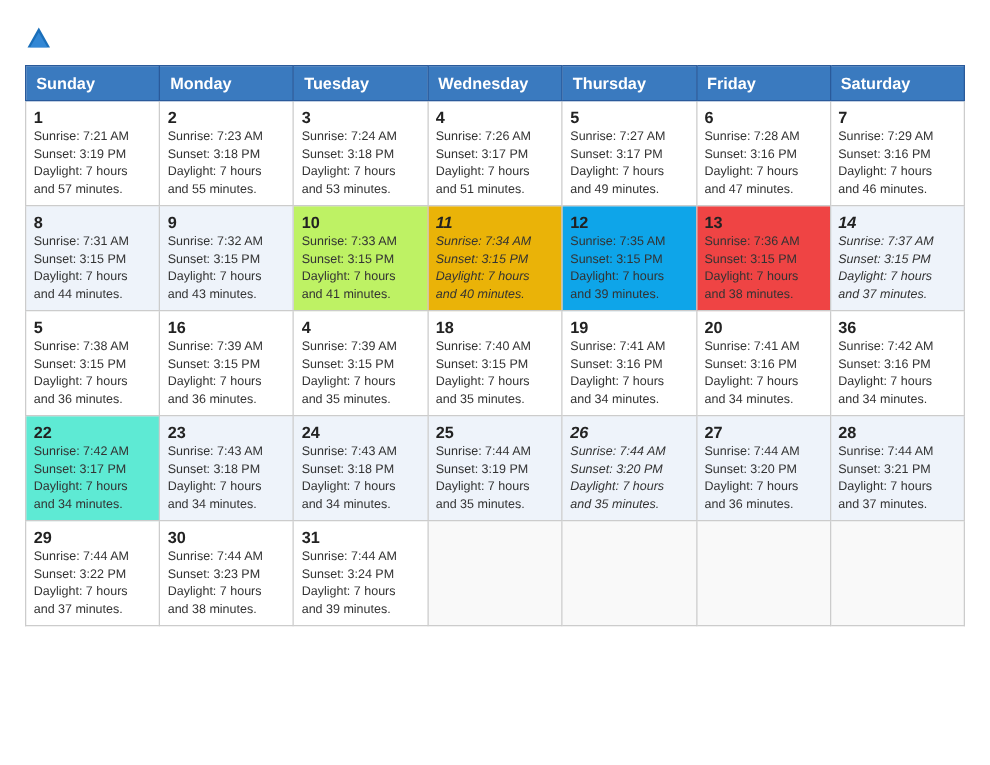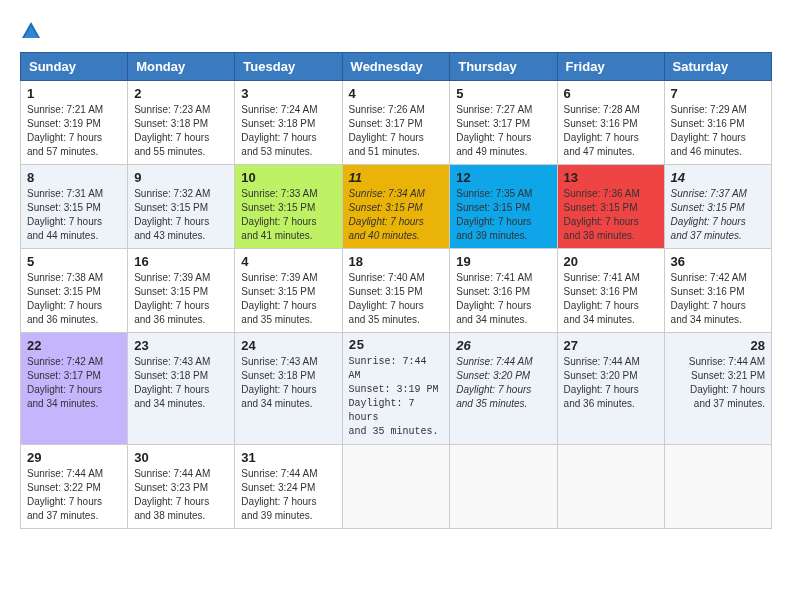--- a/index.html
+++ b/index.html
@@ -195,45 +195,45 @@
         <td>
           <span class="day-num">20</span>
           <div class="day-info">Sunrise: 7:41 AM<br>Sunset: 3:16 PM<br>Daylight: 7 hours<br>and 34 minutes.</div>
         </td>
         <td>
           <span class="day-num">36</span>
           <div class="day-info">Sunrise: 7:42 AM<br>Sunset: 3:16 PM<br>Daylight: 7 hours<br>and 34 minutes.</div>
         </td>
       </tr>
       <tr>
-        <td style="background: #c4b5fd;">
+        <td style="background: #5eead4;">
           <span class="day-num">22</span>
           <div class="day-info">Sunrise: 7:42 AM<br>Sunset: 3:17 PM<br>Daylight: 7 hours<br>and 34 minutes.</div>
         </td>
         <td style="background: rgb(238, 243, 250);">
           <span class="day-num">23</span>
           <div class="day-info">Sunrise: 7:43 AM<br>Sunset: 3:18 PM<br>Daylight: 7 hours<br>and 34 minutes.</div>
         </td>
         <td style="background: rgb(238, 243, 250);">
           <span class="day-num">24</span>
           <div class="day-info">Sunrise: 7:43 AM<br>Sunset: 3:18 PM<br>Daylight: 7 hours<br>and 34 minutes.</div>
         </td>
-        <td style="background: rgb(238, 243, 250); font-family: Liberation Mono, monospace;">
+        <td style="background: rgb(238, 243, 250);">
           <span class="day-num">25</span>
           <div class="day-info">Sunrise: 7:44 AM<br>Sunset: 3:19 PM<br>Daylight: 7 hours<br>and 35 minutes.</div>
         </td>
         <td style="background: rgb(238, 243, 250); font-style: italic;">
           <span class="day-num">26</span>
           <div class="day-info">Sunrise: 7:44 AM<br>Sunset: 3:20 PM<br>Daylight: 7 hours<br>and 35 minutes.</div>
         </td>
         <td style="background: rgb(238, 243, 250);">
           <span class="day-num">27</span>
           <div class="day-info">Sunrise: 7:44 AM<br>Sunset: 3:20 PM<br>Daylight: 7 hours<br>and 36 minutes.</div>
         </td>
-        <td style="background: rgb(238, 243, 250); text-align: right;">
+        <td style="background: rgb(238, 243, 250);">
           <span class="day-num">28</span>
           <div class="day-info">Sunrise: 7:44 AM<br>Sunset: 3:21 PM<br>Daylight: 7 hours<br>and 37 minutes.</div>
         </td>
       </tr>
       <tr>
         <td>
           <span class="day-num">29</span>
           <div class="day-info">Sunrise: 7:44 AM<br>Sunset: 3:22 PM<br>Daylight: 7 hours<br>and 37 minutes.</div>
         </td>
         <td>

